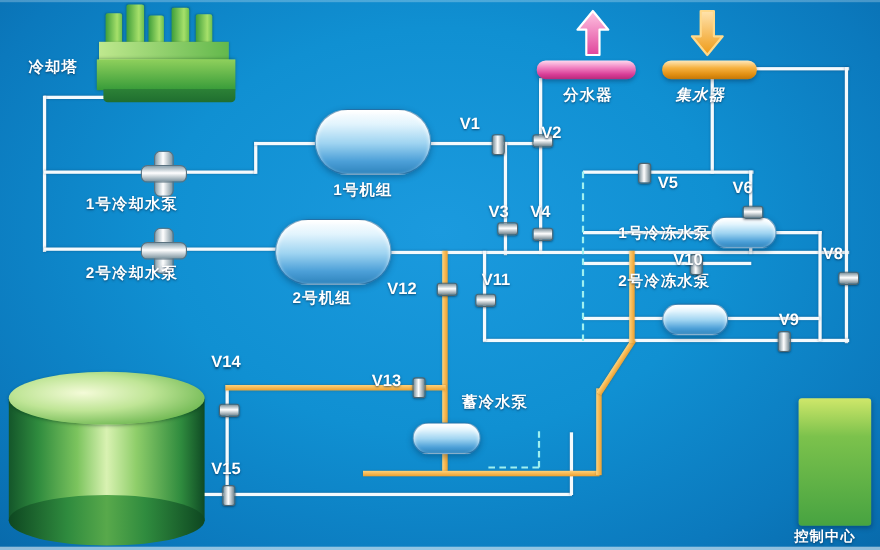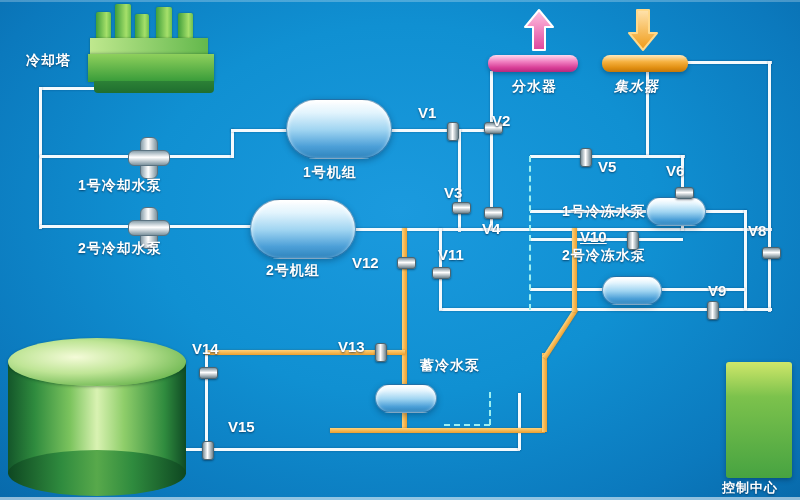--- a/index.html
+++ b/index.html
@@ -163,27 +163,27 @@
   <div class="valve vv" style="left:627px;top:231px;"></div>
   <div class="valve vh" style="left:432px;top:267px;"></div>
   <div class="valve vh" style="left:397px;top:257px;"></div>
   <div class="valve vv" style="left:375px;top:343px;"></div>
   <div class="valve vh" style="left:199px;top:367px;"></div>
   <div class="valve vv" style="left:202px;top:441px;"></div>
 
   <span class="vlbl" style="left:418px;top:104px;">V1</span>
   <span class="vlbl" style="left:492px;top:112px;">V2</span>
   <span class="vlbl" style="left:444px;top:184px;">V3</span>
-  <span class="vlbl" style="left:482px;top:184px;margin-top:36px;">V4</span>
+  <span class="vlbl" style="left:482px;top:184px;">V4</span>
   <span class="vlbl" style="left:598px;top:158px;">V5</span>
   <span class="vlbl" style="left:666px;top:162px;">V6</span>
   <span class="vlbl" style="left:748px;top:222px;">V8</span>
   <span class="vlbl" style="left:708px;top:282px;">V9</span>
-  <span class="vlbl" style="left:580px;top:228px;text-decoration:underline;">V10</span>
+  <span class="vlbl" style="left:612px;top:228px;">V10</span>
   <span class="vlbl" style="left:438px;top:246px;">V11</span>
   <span class="vlbl" style="left:352px;top:254px;">V12</span>
   <span class="vlbl" style="left:338px;top:338px;">V13</span>
-  <span class="vlbl" style="left:192px;top:340px;">V14</span>
-  <span class="vlbl" style="left:192px;top:418px;margin-left:36px;">V15</span>
+  <span class="vlbl" style="left:192px;top:321px;">V14</span>
+  <span class="vlbl" style="left:192px;top:418px;">V15</span>
 
   <div style="position:absolute;left:0;bottom:0;width:800px;height:3px;background:rgba(255,255,255,.55);"></div>
   <div style="position:absolute;left:0;top:0;width:800px;height:2px;background:rgba(255,255,255,.25);"></div>
 </div>
 
 </body></html>

